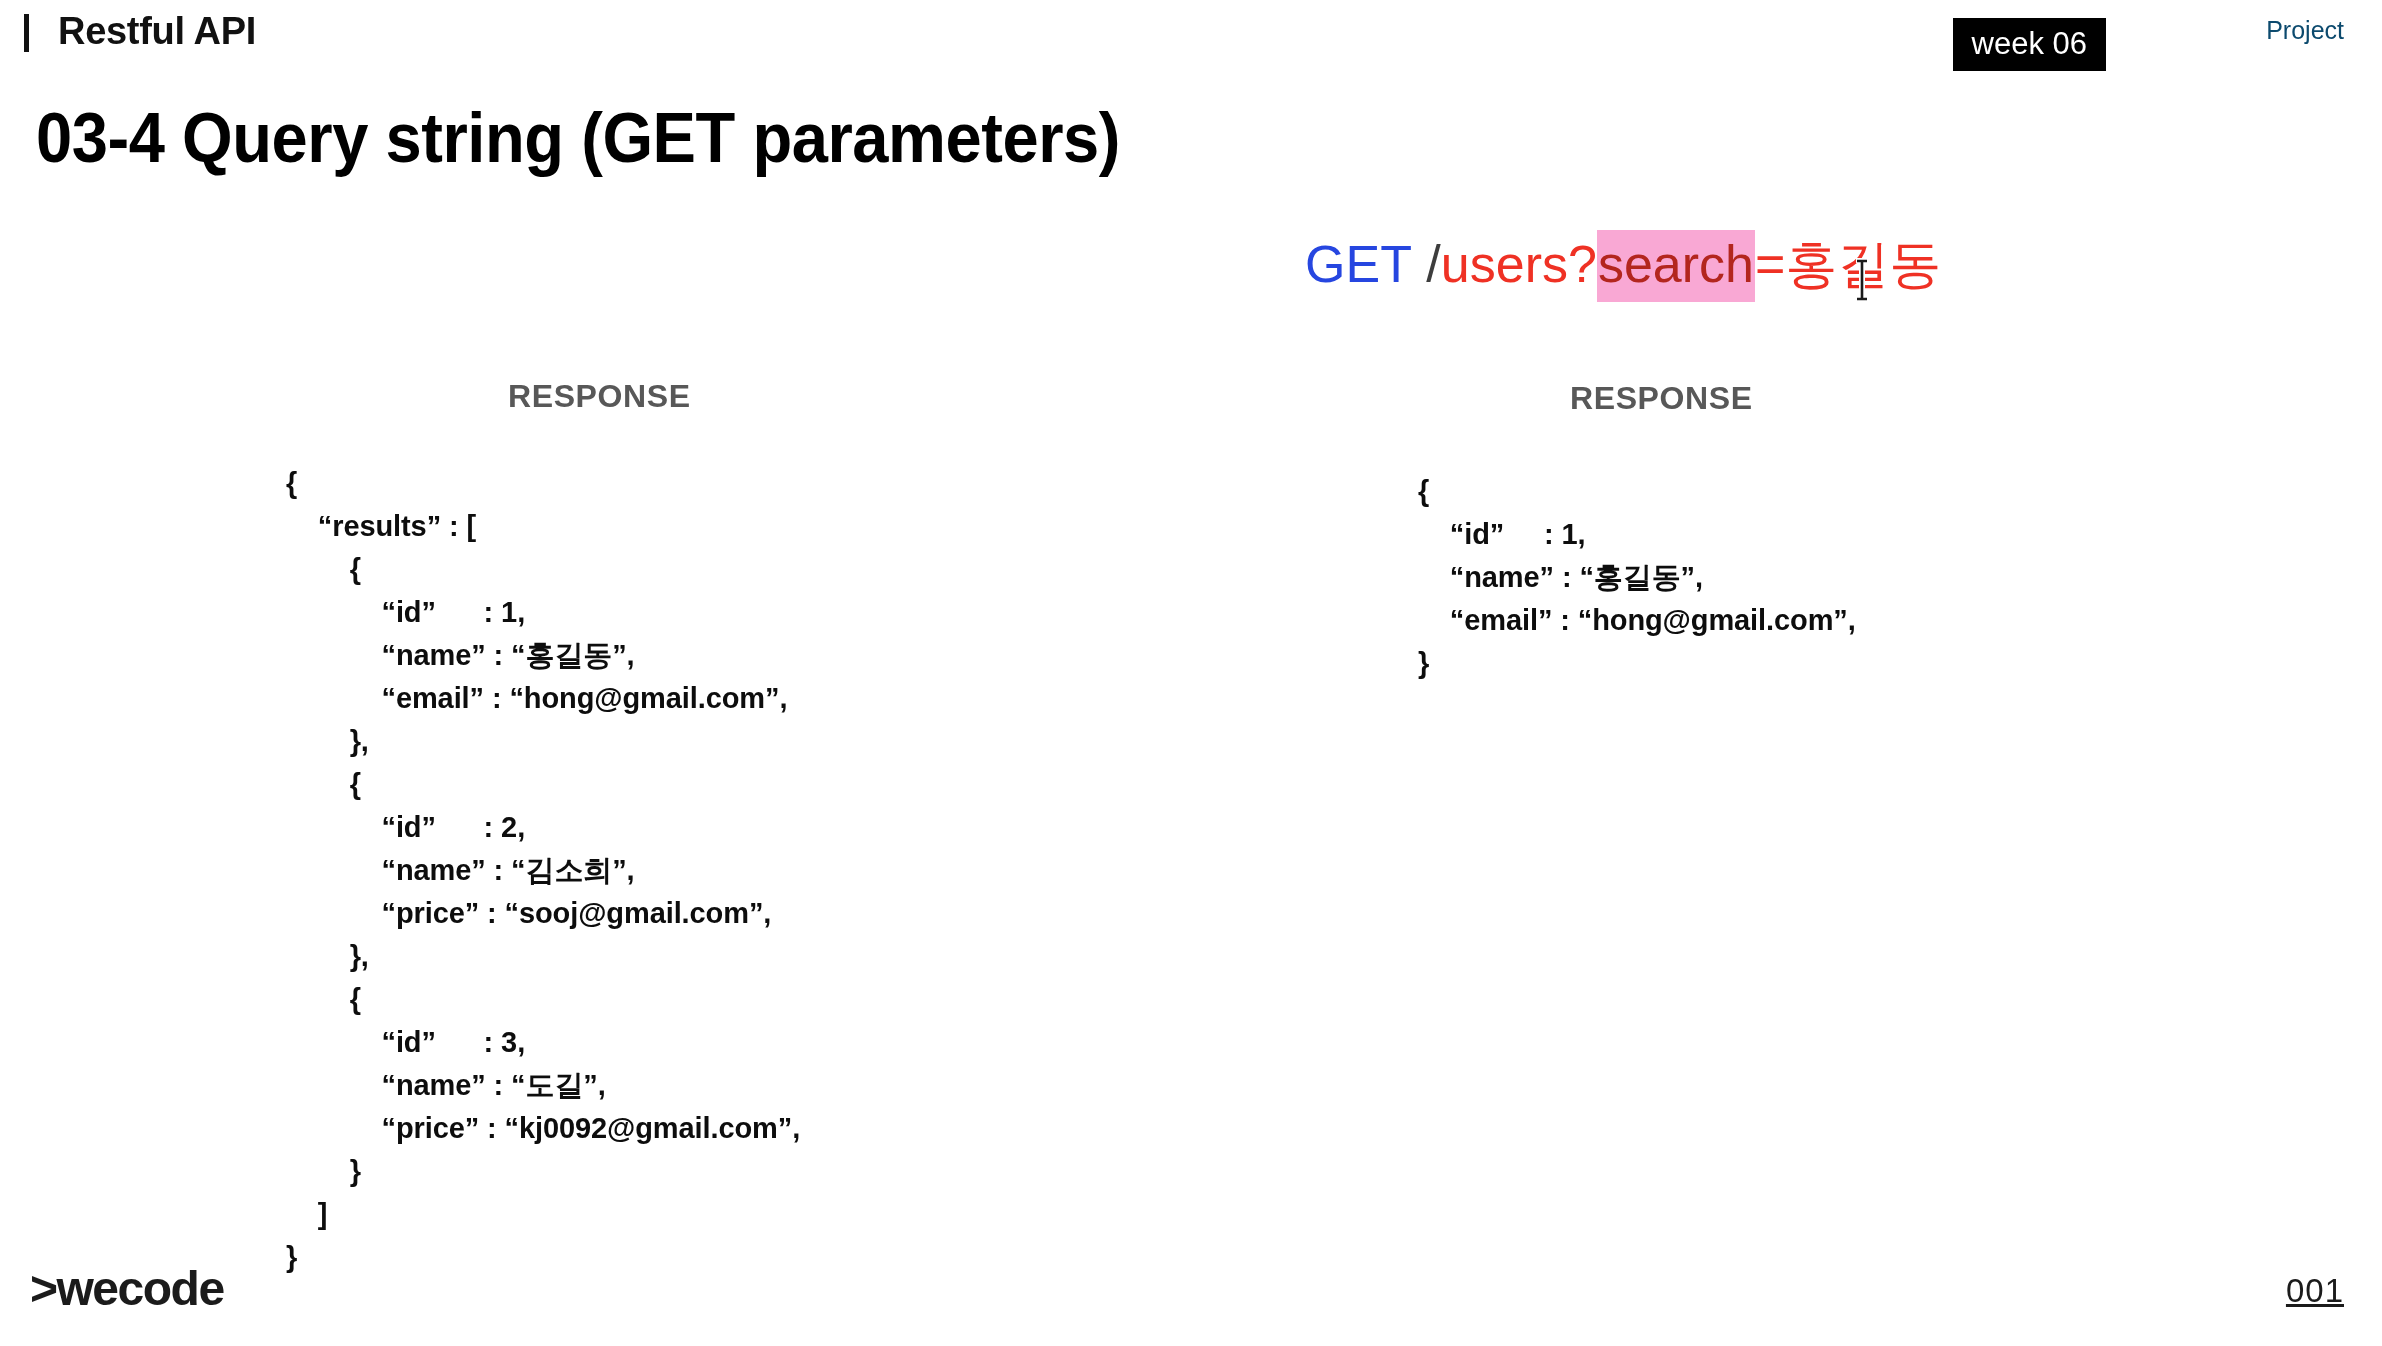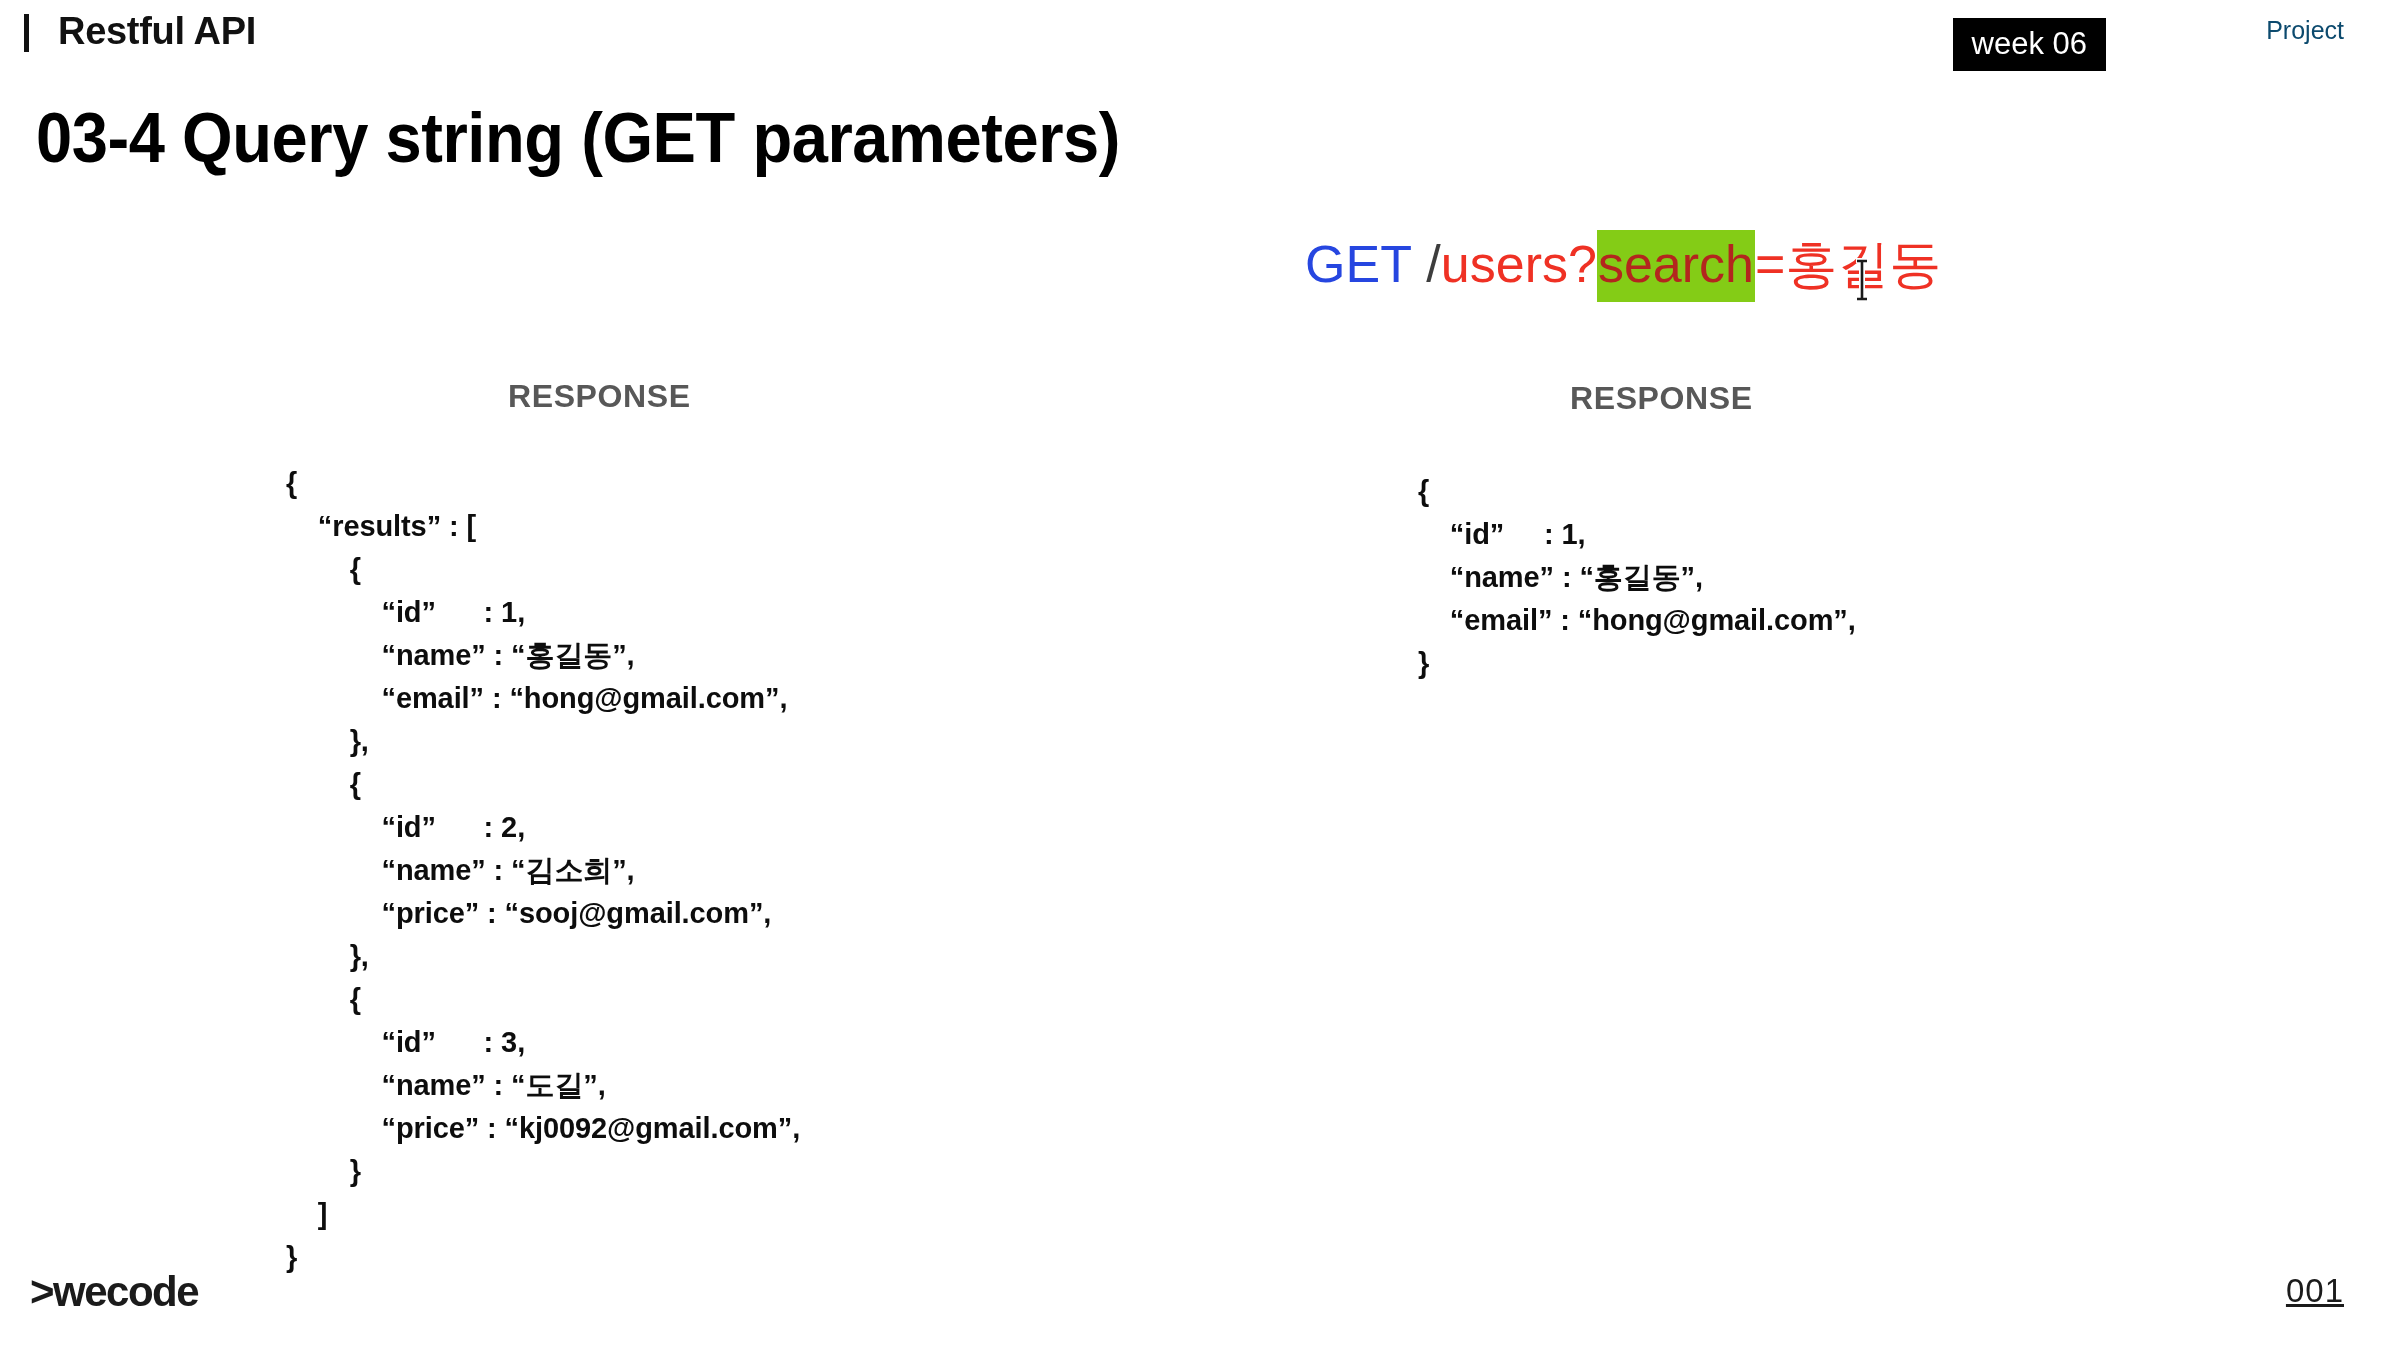--- a/index.html
+++ b/index.html
@@ -83,21 +83,21 @@
     font-weight: 400;
     white-space: nowrap;
     line-height: 1;
   }
   .endpoint .verb   { color: #2646e0; }
   .endpoint .slash  { color: #3d3d3d; }
   .endpoint .path   { color: #ef3124; }
   .endpoint .qmark  { color: #ef3124; }
   .endpoint .param  {
     color: #b3261e;
-    background: #84cc16;
+    background: #f9a8d4;
     padding: 5px 1px 9px 1px;
   }
   .endpoint .eq     { color: #ef3124; }
   .endpoint .value  { color: #ef3124; }
 
   #endpoint-left  { left: 84px;  top: 238px; }
   #endpoint-right { left: 1305px; top: 238px; }
 
   
   .ibeam {
@@ -132,21 +132,21 @@
   }
   #json-left  { left: 286px;  top: 462px; }
   #json-right { left: 1418px; top: 470px; }
   .json-block .ln { display: block; height: 43px; }
 
   
   .brand {
     position: absolute;
     left: 30px;
     bottom: 30px;
-    font-size: 42px;
+    font-size: 48px;
     font-weight: 700;
     color: #1b1b1b;
     letter-spacing: -1.5px;
     white-space: nowrap;
   }
   .page-num {
     position: absolute;
     right: 38px;
     bottom: 36px;
     font-size: 33px;

